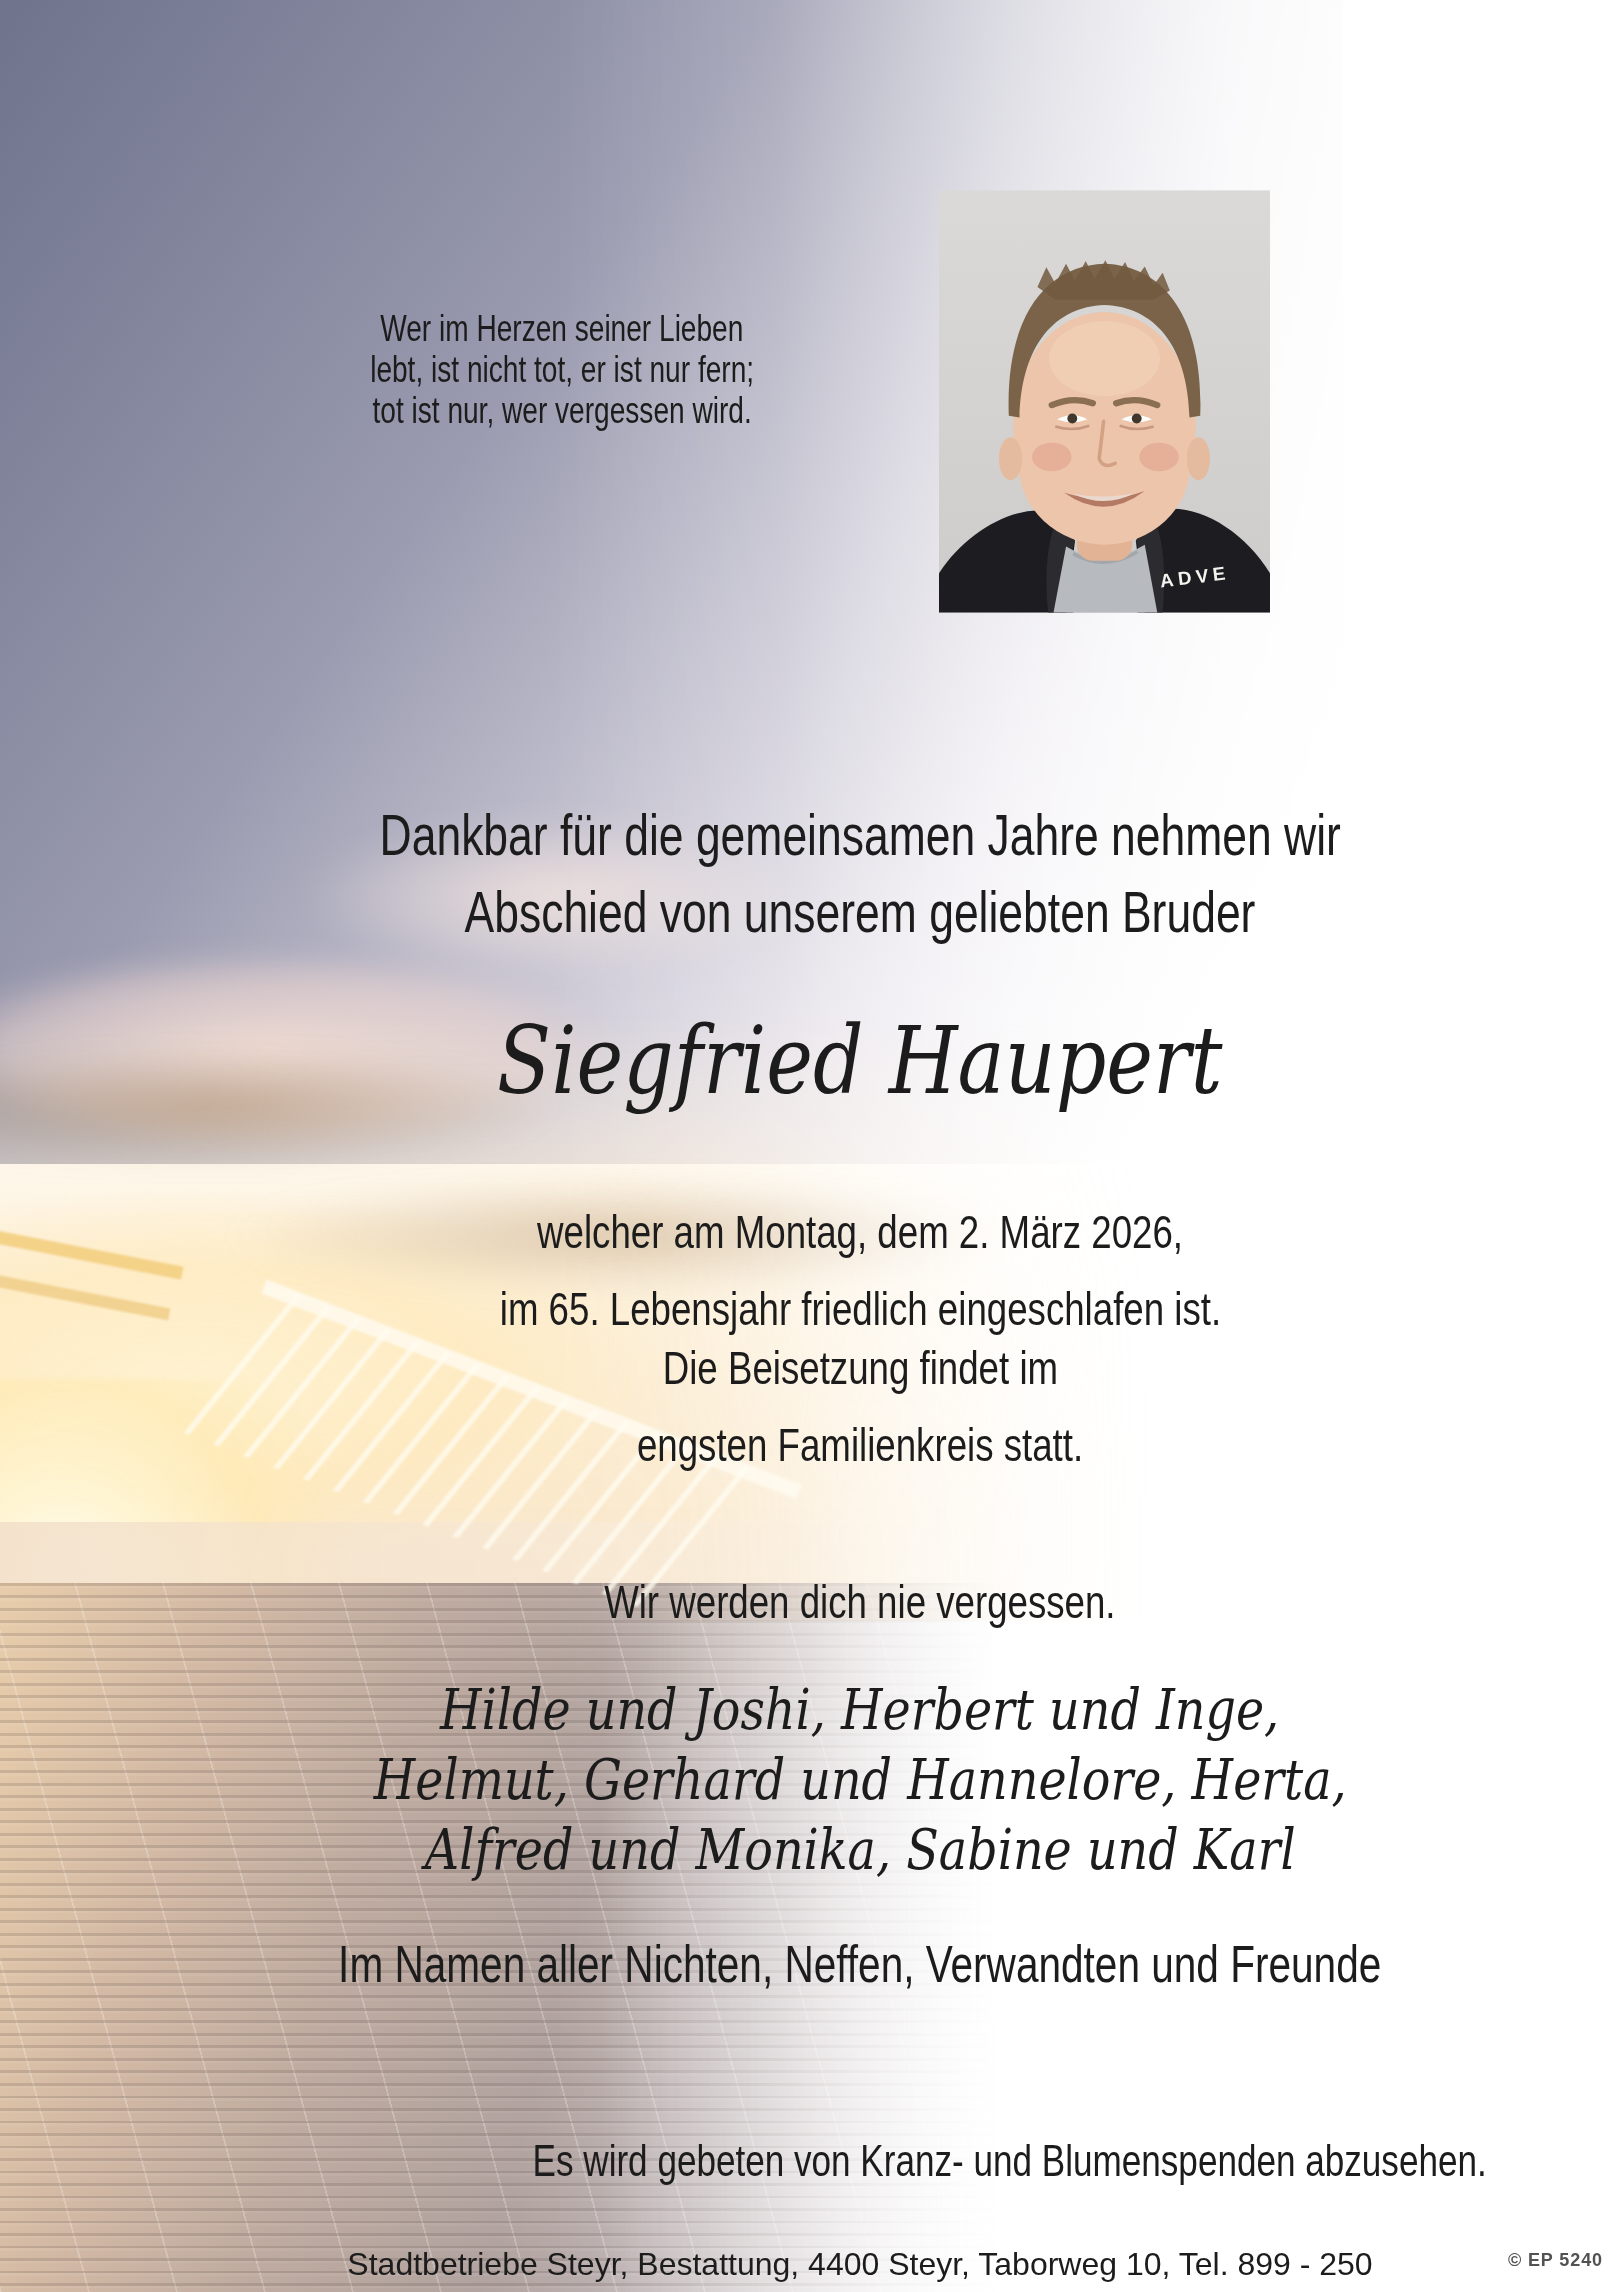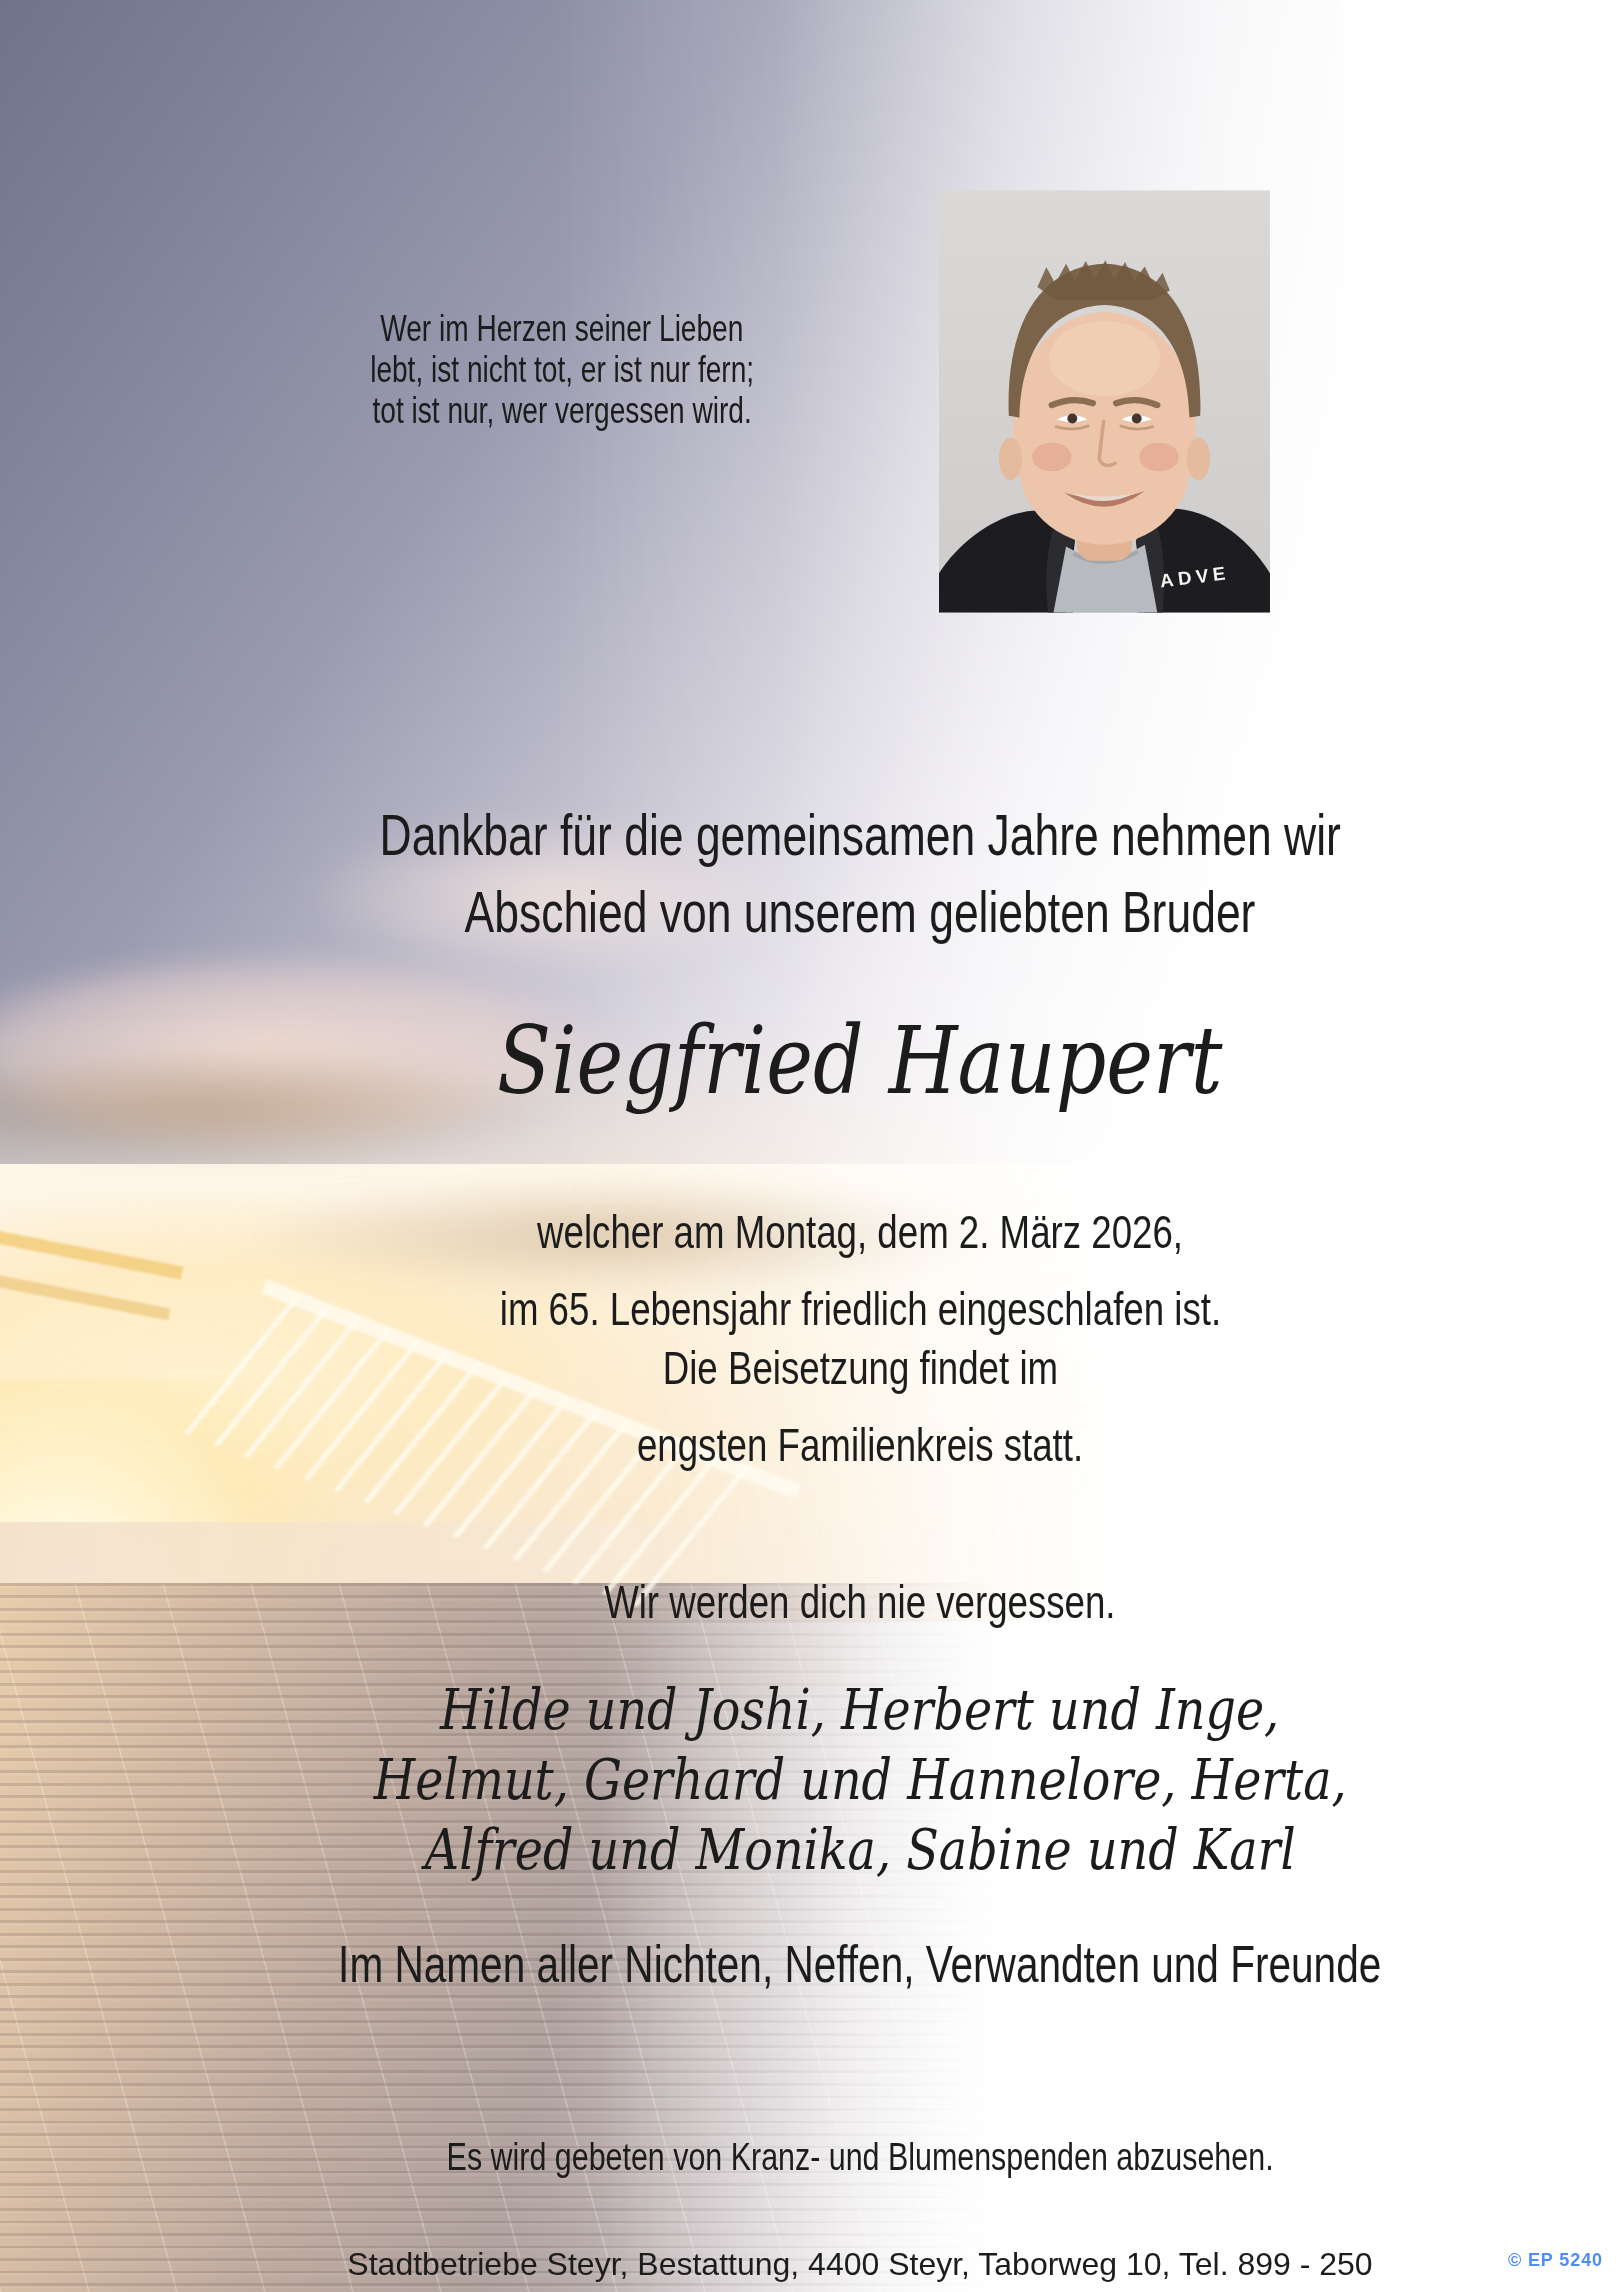--- a/index.html
+++ b/index.html
@@ -70,24 +70,24 @@
   .intro .line { height:77px; }
   .name { top:1007px; font-size:93px; font-weight:500; }
   .death { top:1204px; font-size:47px; }
   .death .line { height:77px; }
   .burial { top:1340px; font-size:47px; }
   .burial .line { height:77px; }
   .farewell { top:1574px; font-size:47px; }
   .mourners { top:1677px; font-size:56px; }
   .mourners .line { height:70px; }
   .in-name { top:1934px; font-size:52px; }
-  .donation { top:2135px; font-size:39px; }
+  .donation { top:2135px; font-size:45px;text-align:right; }
   .footer { top:2246px; font-size:32px; }
   .print-mark { position:absolute; right:18px; top:2250px; font-size:18px; font-weight:bold;
-    letter-spacing:0.9px; color:#3b82f6; opacity:.9; filter:blur(0.4px); }
+    letter-spacing:0.9px; color:#404040; opacity:.9; filter:blur(0.4px); }
 </style>
 </head>
 <body>
 
 <div class="card">
 
   <div class="scene">
     <div class="sky"></div>
     <div class="cloud-pink1"></div>
     <div class="cloud-pink2"></div>

